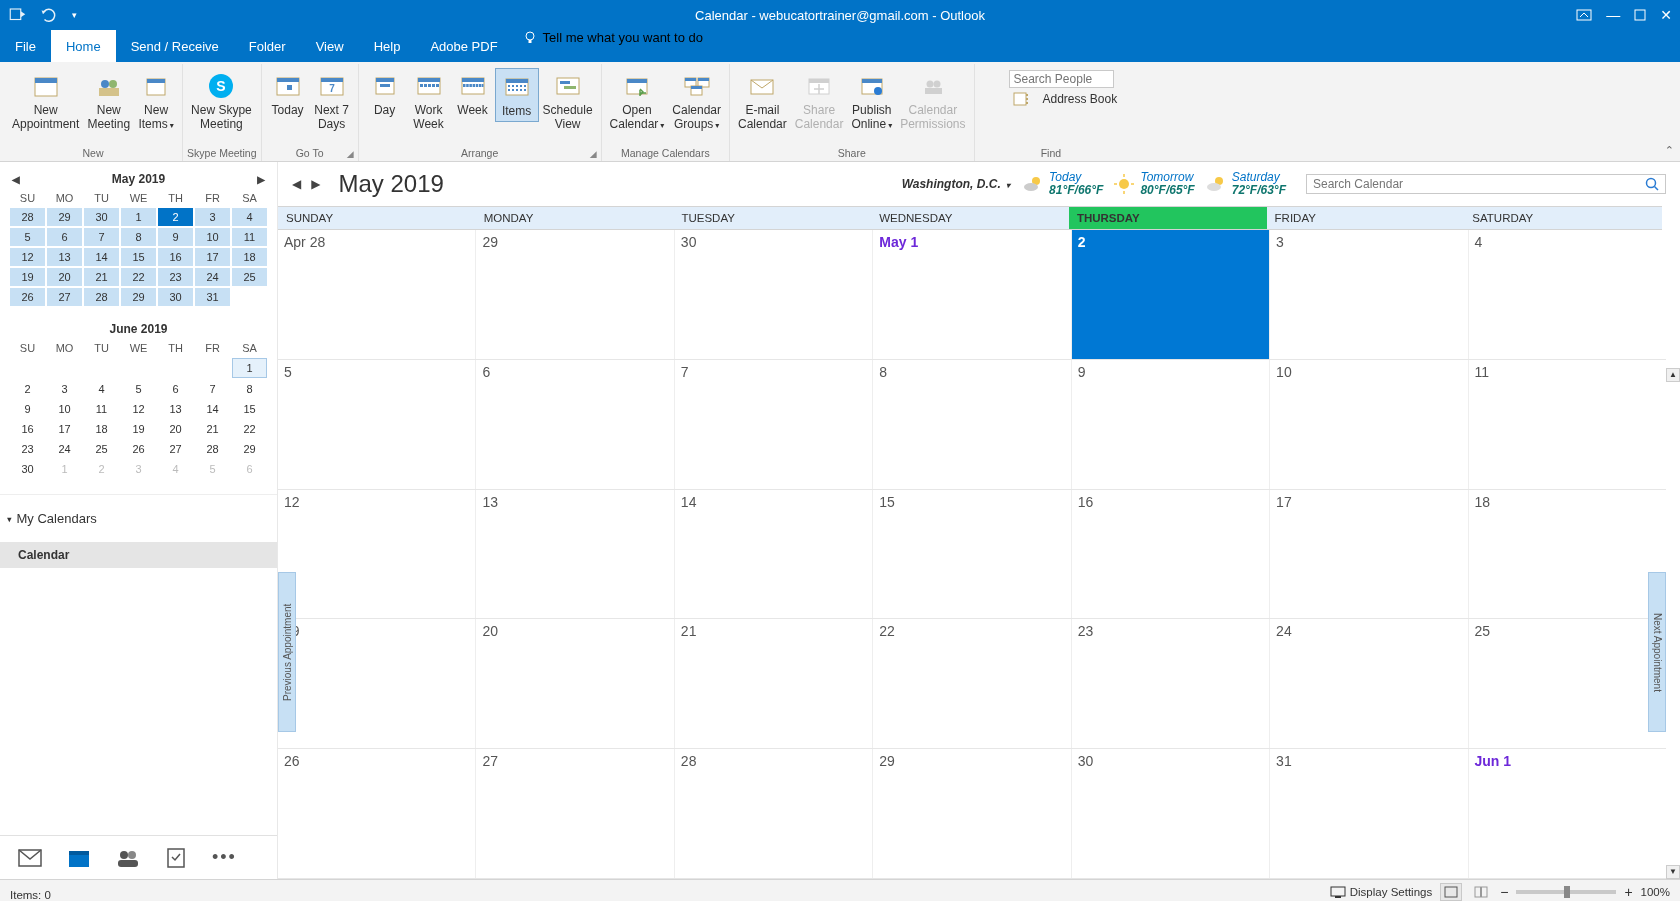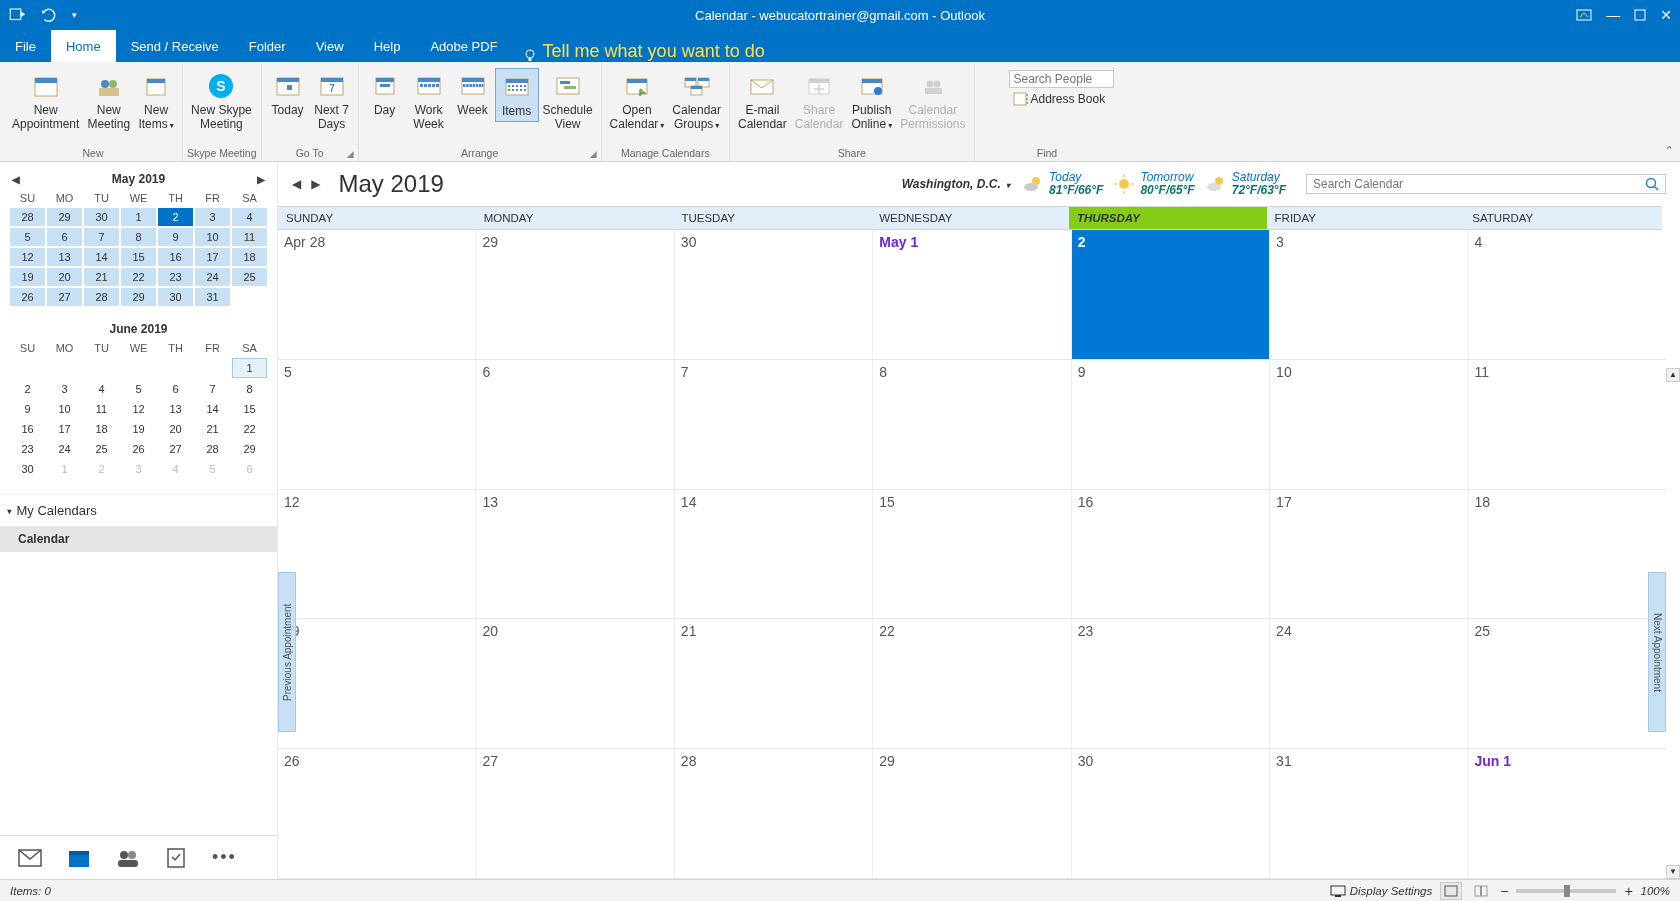--- a/index.html
+++ b/index.html
@@ -7,54 +7,54 @@
 
 .titlebar { background: #0173c7; color: #fff; height: 30px; display: flex; align-items: center; padding: 0 8px; position: relative; }
 .titlebar .qat { display: flex; gap: 14px; align-items: center; }
 .titlebar .qat-icon { width: 18px; height: 18px; opacity: 0.9; }
 .titlebar .title { position: absolute; left: 50%; transform: translateX(-50%); font-size: 13px; }
 .titlebar .wincontrols { margin-left: auto; display: flex; gap: 14px; font-size: 14px; align-items: center; }
 
 .menubar { background: #0173c7; color: #fff; height: 32px; display: flex; align-items: stretch; padding: 0 0; }
 .menubar .tab { padding: 0 15px; display: flex; align-items: center; font-size: 13px; cursor: pointer; }
 .menubar .tab.active { background: #fff; color: #0173c7; }
-.menubar .tellme { display: flex; align-items: flex-end; padding: 0 10px; font-size: 18px; color: #fde047; }
+.menubar .tellme { display: flex; align-items: flex-start; padding: 0 10px; font-size: 13px; color: #000000; }
 .lightbulb { width: 14px; height: 14px; margin-right: 6px; }
 
 .ribbon { background: #f3f3f3; border-bottom: 1px solid #d4d4d4; height: 100px; display: flex; align-items: stretch; padding: 2px 4px 0 4px; position: relative; }
 .rgroup { display: flex; flex-direction: column; border-right: 1px solid #e1e1e1; padding: 0 4px; }
 .rgroup .items { flex: 1; display: flex; align-items: flex-start; padding-top: 4px; }
 .rgroup .glabel { font-size: 10.5px; color: #666; text-align: center; padding: 2px 0; }
 .rbtn { display: flex; flex-direction: column; align-items: center; padding: 2px 4px; cursor: pointer; text-align: center; line-height: 1.15; font-size: 12px; min-width: 44px; }
 .rbtn.active { background: #c9e0f4; border: 1px solid #7aa8cf; }
 .rbtn .ricon { width: 32px; height: 32px; margin-bottom: 2px; display: flex; align-items: center; justify-content: center; }
 .rbtn.disabled { color: #b0b0b0; }
 .dropdown-arrow { font-size: 8px; margin-left: 2px; }
 .smallstack { display: flex; flex-direction: column; gap: 2px; padding: 2px; margin-left: 28px; }
-.smallitem { display: flex; align-items: flex-start; gap: 2px; font-size: 12px; cursor: pointer; padding: 2px 4px; white-space: nowrap; }
+.smallitem { display: flex; align-items: flex-start; gap: 14px; font-size: 12px; cursor: pointer; padding: 2px 4px; white-space: nowrap; }
 .smallinput { width: 105px; font-size: 12px; padding: 1px 4px; border: 1px solid #c9c9c9; }
 .ribbon .collapse { position: absolute; right: 6px; bottom: 4px; color: #666; cursor: pointer; font-size: 11px; }
 .dlauncher { position: absolute; right: 4px; bottom: 2px; font-size: 9px; color: #888; }
 
 .content { flex: 1; display: flex; overflow: hidden; }
 
 .sidebar { width: 278px; background: #fff; border-right: 1px solid #e8e8e8; display: flex; flex-direction: column; }
 .mini-cal { padding: 8px 8px 4px 8px; }
 .mini-header { display: flex; align-items: center; justify-content: center; position: relative; font-size: 12px; font-weight: bold; color: #333; padding: 2px 0; }
 .mini-nav { position: absolute; font-size: 10px; color: #444; cursor: pointer; }
 .mini-nav.left { left: 4px; } .mini-nav.right { right: 4px; }
 .mini-grid { width: 100%; text-align: center; font-size: 11px; color: #333; }
 .mini-grid th { font-weight: normal; color: #555; padding: 2px; width: 14.28%; }
 .mini-grid td { padding: 3px 0; cursor: pointer; }
 .mini-grid td.other { color: #bbb; }
 .mini-grid td.hl { background: #c7e0f4; }
 .mini-grid td.today { background: #0173c7; color: #fff; }
 .mini-grid td.box { background: #e5f1fb; border: 1px solid #a6c8e6; }
 
-.my-cal-header { font-size: 13px; padding: 8px 8px; border-top: 1px solid #eee; }
+.my-cal-header { font-size: 13px; padding: 16px 8px; border-top: 1px solid #eee; }
 .my-cal-header::before { content: "▸"; display: inline-block; transform: rotate(90deg); font-size: 9px; margin-right: 4px; }
 .cal-item { font-size: 12px; font-weight: 600; padding: 6px 18px; background: #e5e5e5; }
 
 .navbar { margin-top: auto; border-top: 1px solid #e1e1e1; height: 44px; display: flex; align-items: center; gap: 26px; padding: 0 18px; }
 .navbar .nicon { color: #555; cursor: pointer; }
 .navbar .nicon.active { color: #0173c7; }
 
 .main { flex: 1; display: flex; flex-direction: column; position: relative; }
 .calhdr { display: flex; align-items: center; padding: 8px 14px; gap: 10px; }
 .calhdr .navarrow { font-size: 12px; color: #444; cursor: pointer; }
@@ -63,38 +63,38 @@
 .weather .loc { color: #333; font-weight: 600; }
 .weather .wcol { display: flex; align-items: center; gap: 5px; }
 .weather .wcol .wtxt { display: flex; flex-direction: column; line-height: 1.1; }
 .weather .wcol .wtxt .wlbl { color: #0173c7; }
 .weather .wcol .wtxt .wtemp { color: #0f766e; font-weight: 600; }
 .searchcal { width: 360px; border: 1px solid #c9c9c9; padding: 2px 6px; display: flex; align-items: center; margin-left: 10px; }
 .searchcal input { border: none; outline: none; flex: 1; font-size: 12px; }
 
 .dayheaders { display: flex; background: #e2eefa; border-top: 1px solid #d4d4d4; border-bottom: 1px solid #d4d4d4; margin-right: 18px; }
 .dayheaders .dh { flex: 1; padding: 5px 8px; font-size: 11.5px; color: #333; text-transform: uppercase; }
-.dayheaders .dh.today { background: #84cc16; font-weight: 700; font-style: italic; }
+.dayheaders .dh.today { background: #22c55e; font-weight: 700; }
 
 .grid { flex: 1; display: flex; flex-direction: column; margin-right: 14px; }
 .week { flex: 1; display: flex; border-bottom: 1px solid #e6e6e6; }
 .day { flex: 1; border-right: 1px solid #eee; padding: 4px 6px; position: relative; }
 .day:last-child { border-right: none; }
 .day .num { font-size: 14px; color: #555; }
 .day .num.bold { font-weight: 700; color: #6d28d9; }
 .day.today { background: #0078d4; }
 .day.today .num { color: #fff; font-weight: 700; }
 
 .apptab { position: absolute; top: 410px; width: 18px; height: 160px; background: #c7e0f4; border: 1px solid #a6c8e6; display: flex; align-items: center; justify-content: center; writing-mode: vertical-rl; font-size: 10px; color: #555; cursor: pointer; }
 .apptab.prev { left: 0; transform: rotate(180deg); }
 .apptab.next { right: 14px; }
 .scrollup { position: absolute; right: 0; top: 206px; width: 14px; height: 14px; background: #f0f0f0; border: 1px solid #ccc; text-align: center; font-size: 8px; line-height: 12px; }
 .scrolldown { position: absolute; right: 0; bottom: 0; width: 14px; height: 14px; background: #f0f0f0; border: 1px solid #ccc; text-align: center; font-size: 8px; line-height: 12px; }
 
-.status { height: 22px; border-top: 1px solid #d4d4d4; background: #f3f3f3; display: flex; align-items: center; font-size: 11.5px; padding: 0 10px; font-style: italic; }
+.status { height: 22px; border-top: 1px solid #d4d4d4; background: #f3f3f3; display: flex; align-items: flex-end; font-size: 11.5px; padding: 0 10px; }
 .status .right { margin-left: auto; display: flex; align-items: center; gap: 8px; }
 .viewbtn { width: 22px; height: 18px; border: 1px solid transparent; display: flex; align-items: center; justify-content: center; cursor: pointer; }
 .viewbtn.active { border-color: #c9c9c9; background: #e8e8e8; }
 .zoomslider { width: 100px; height: 4px; background: #c9c9c9; position: relative; }
 .zoomslider .thumb { position: absolute; top: -4px; left: 48px; width: 6px; height: 12px; background: #888; }
 
 svg { display: block; }
 </style>
 </head>
 <body>

